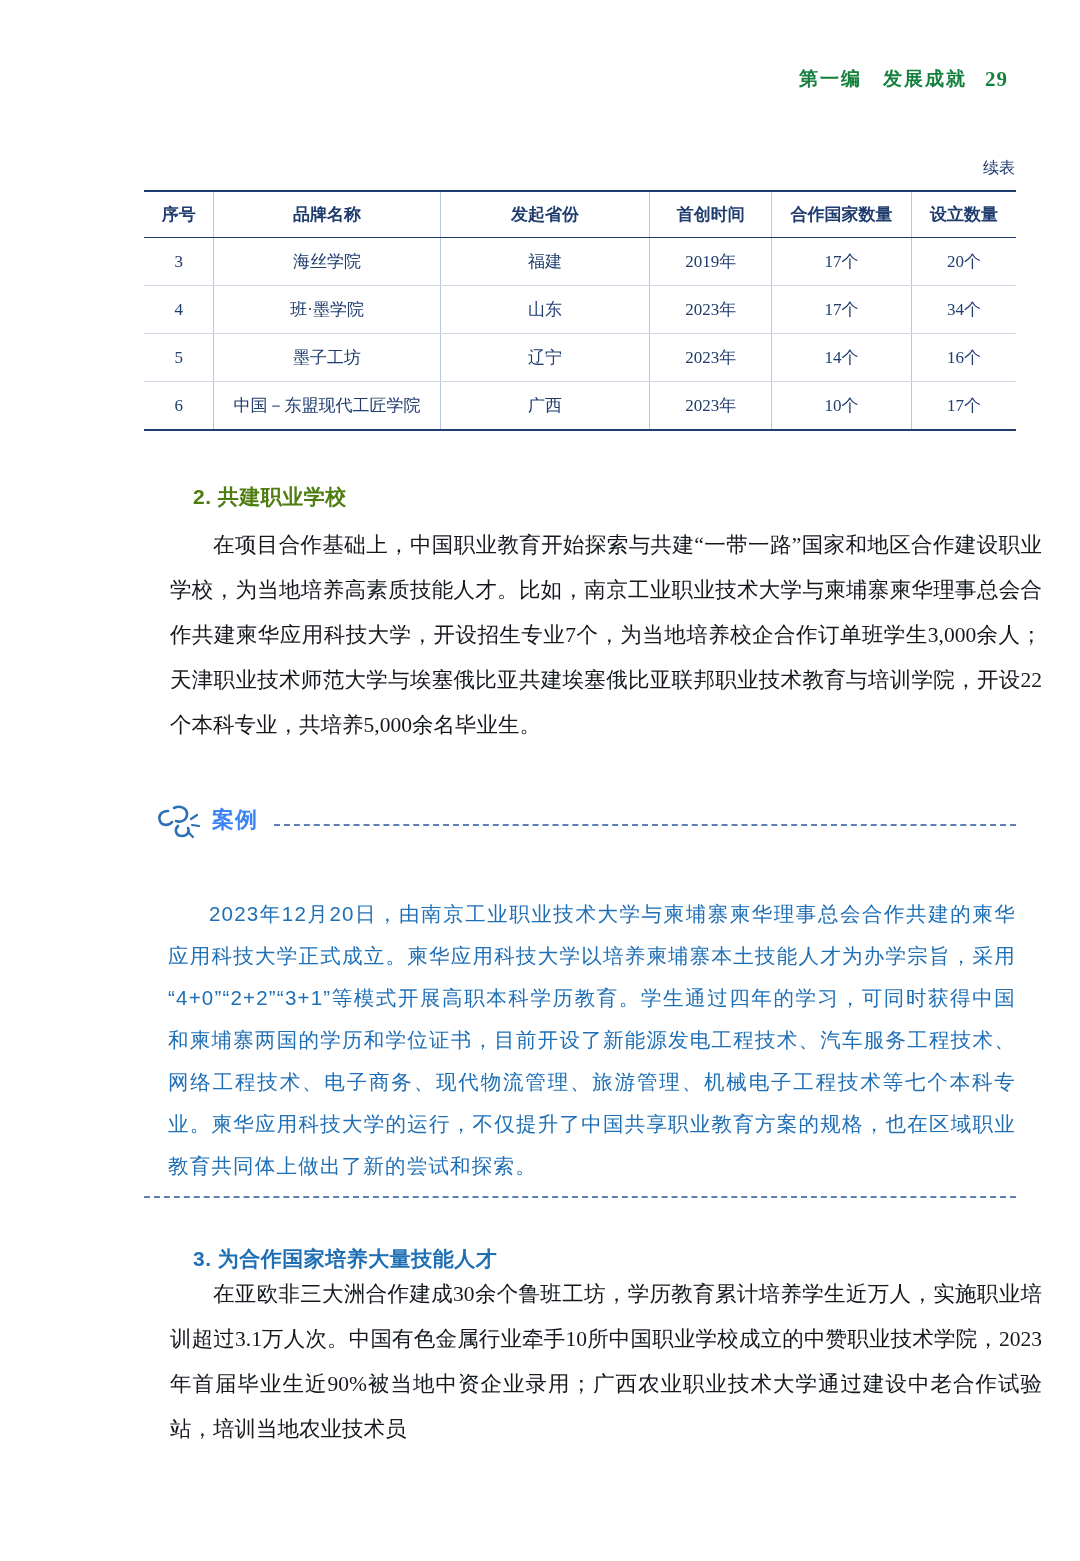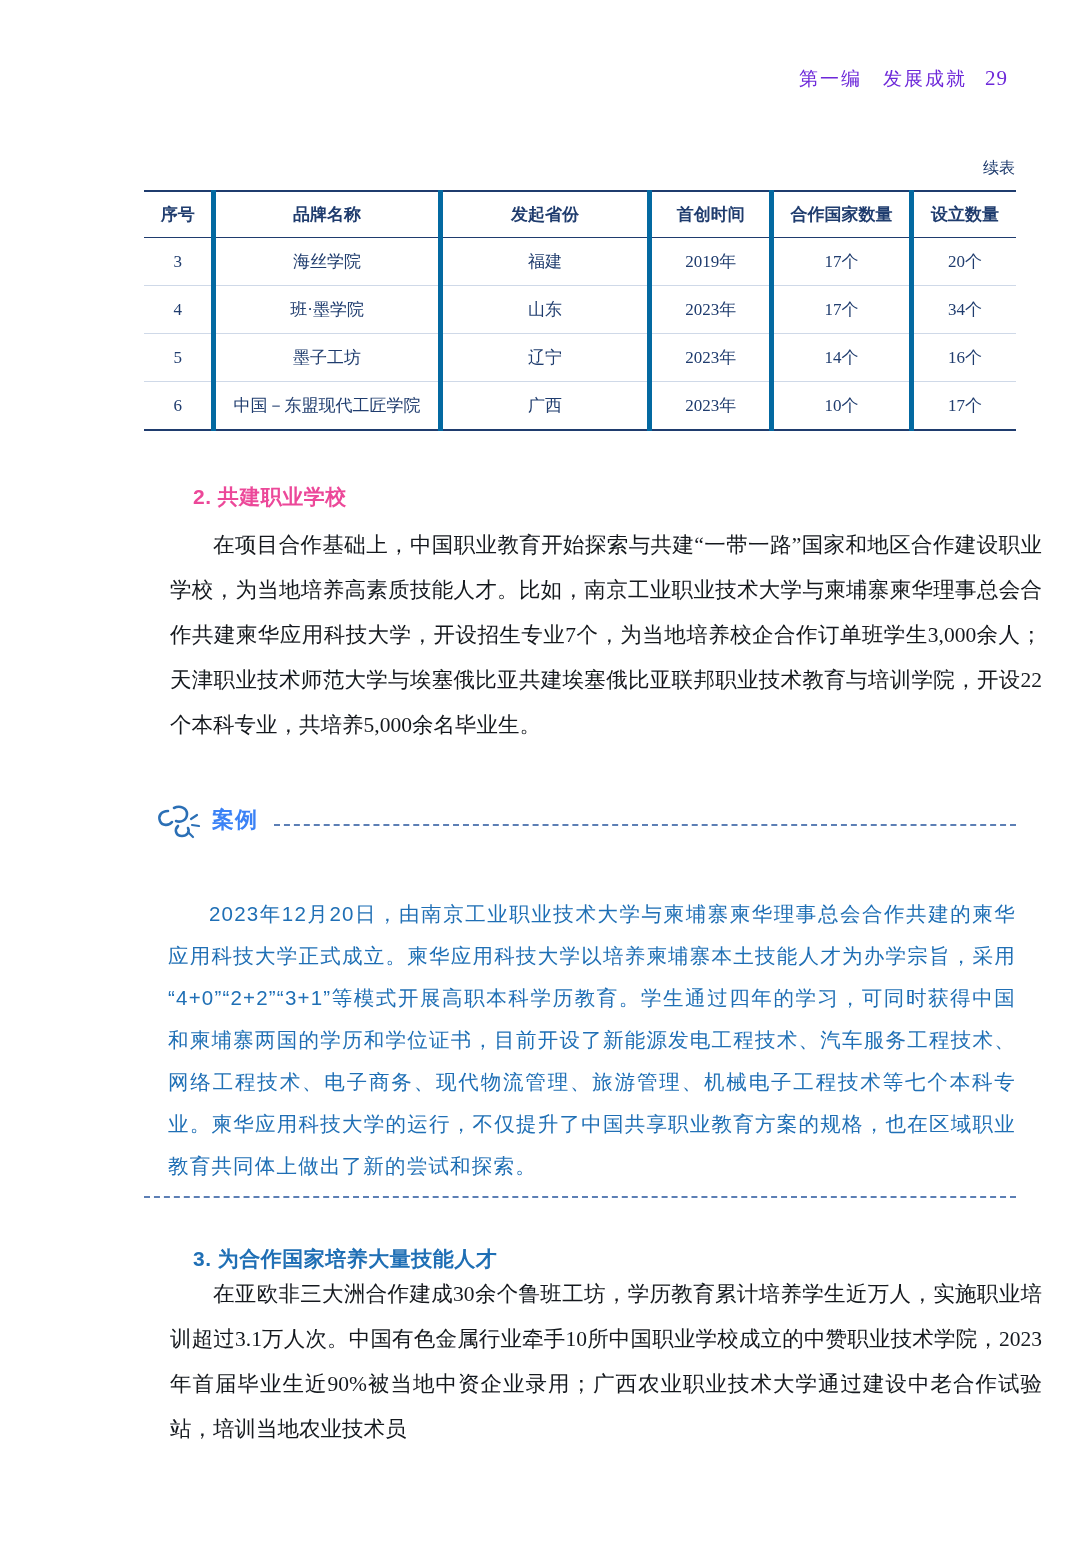--- a/index.html
+++ b/index.html
@@ -21,24 +21,24 @@
     width: 1080px;
     height: 1561px;
   }
 
   
   .runhead {
     position: absolute;
     top: 66px;
     right: 72px;
     display: flex;
-    align-items: flex-start;
+    align-items: flex-end;
     gap: 18px;
-    color: #6d28d9;
-    font-weight: normal;
+    color: #15803d;
+    font-weight: bold;
     font-size: 19px;
     letter-spacing: 1px;
     font-family: "Liberation Sans", "DejaVu Sans", sans-serif;
   }
   .runhead .part { letter-spacing: 2px; }
   .runhead .pageno {
     font-size: 21px;
     font-family: "Liberation Serif", serif;
   }
 
@@ -61,21 +61,21 @@
     width: 872px;
   }
   table.brand {
     border-collapse: collapse;
     width: 100%;
     font-size: 17px;
     color: #1f3c6e;
   }
   table.brand th, table.brand td {
     text-align: center;
-    border-left: 5px solid #0369a1;
+    border-left: 1px solid #0369a1;
     border-right: 1px solid #b9c7dc;
   }
   table.brand thead th {
     font-weight: bold;
     padding: 11px 0 11px;
     font-family: "Liberation Sans", "DejaVu Sans", sans-serif;
     font-size: 17px;
     border-top: 2px solid #1f3c6e;
     border-bottom: 1px solid #1f3c6e;
   }
@@ -94,21 +94,21 @@
   .col-brand { width: 26%; }
   .col-prov  { width: 24%; }
   .col-time  { width: 14%; }
   .col-cnt   { width: 16%; }
   .col-set   { width: 12%; }
 
   
   .h3 {
     position: absolute;
     font-weight: bold;
-    color: #ec4899;
+    color: #4d7c0f;
     font-size: 21px;
     font-family: "Liberation Sans", "DejaVu Sans", sans-serif;
     letter-spacing: 0.5px;
   }
   .para {
     position: absolute;
     font-size: 21.5px;
     line-height: 45px;
     color: #14181d;
     text-align: justify;

